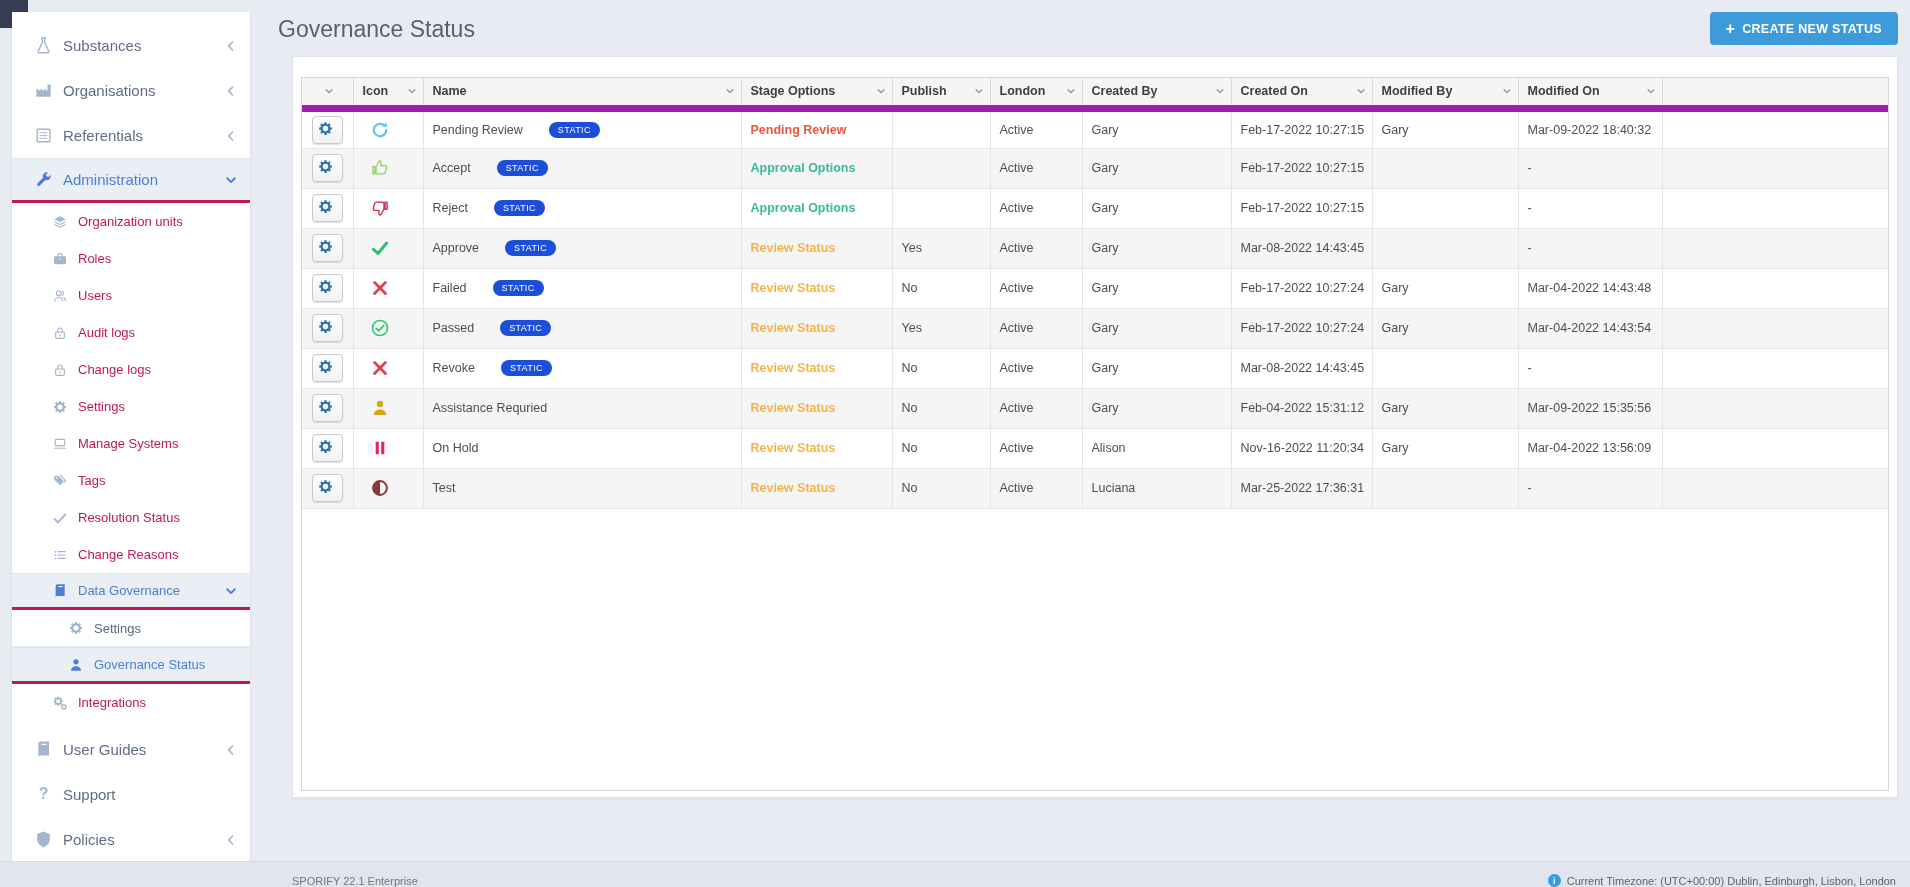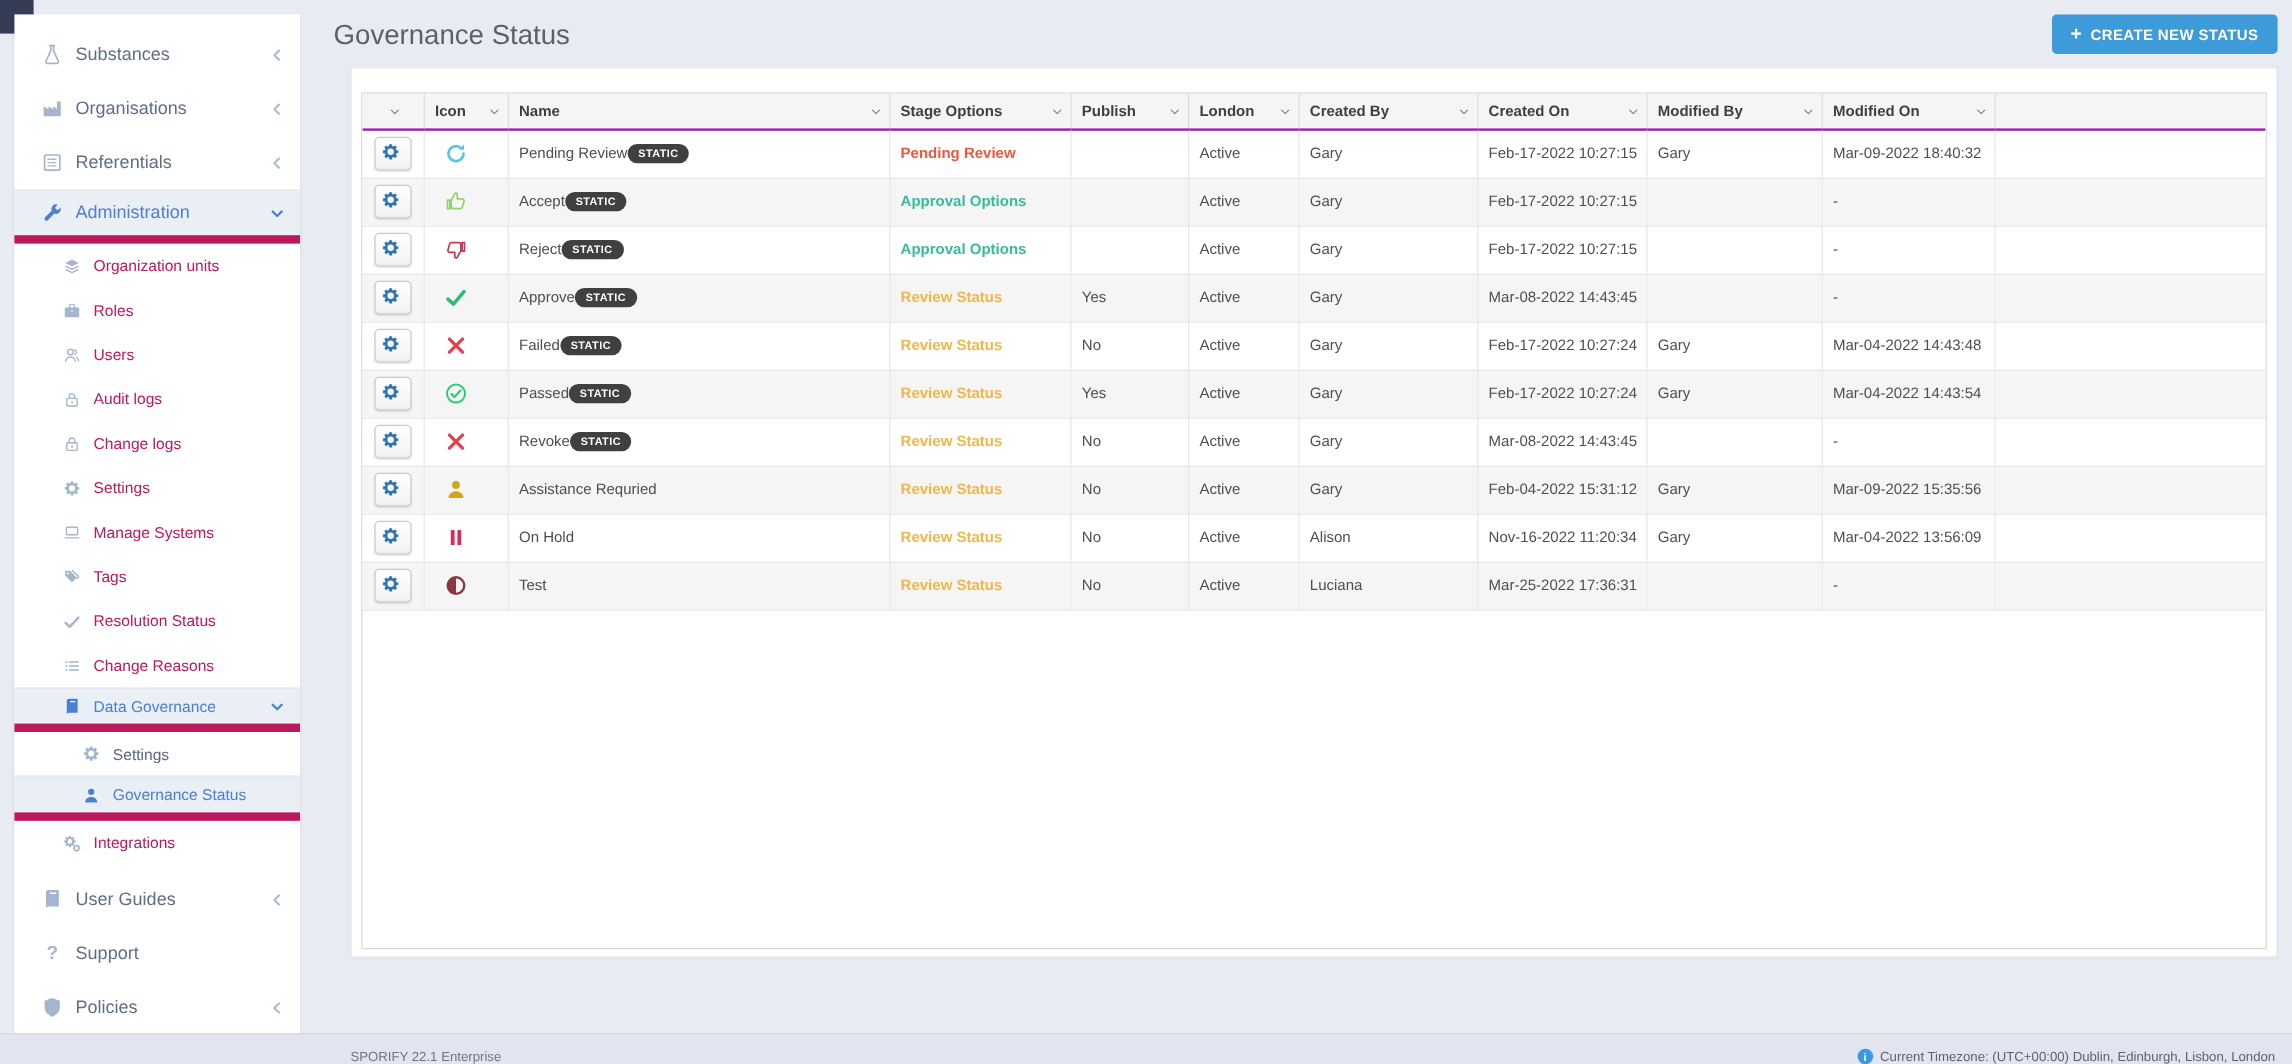--- a/index.html
+++ b/index.html
@@ -16,56 +16,56 @@
   .lvl0{height:45px;padding:0 12px 0 22px;font-size:15px;color:#5f6e85}
   .lvl1{height:37px;padding:0 12px 0 40px;font-size:13px;color:#be185d}
   .lvl2{height:37px;padding:0 12px 0 56px;font-size:13px;color:#5a6779}
   .nicon{flex:0 0 auto;display:inline-flex;margin-right:10px;color:#a3b6cd}
   .lvl0 .nicon{width:19px;height:19px}
   .lvl1 .nicon,.lvl2 .nicon{width:16px;height:16px}
   .nicon svg,.nchev svg,.thchev svg,.row-icon svg{width:100%;height:100%;display:block}
   .nlabel{flex:1;white-space:nowrap;overflow:hidden}
   .nchev{width:14px;height:14px;color:#a9bed5;display:inline-flex}
   .nav-item.active,.nav-item.active .nicon,.nav-item.active .nchev{color:#4a7fd6}
-  .nav-item.highlight{background:#eaeef5;border-top:1px solid #e1e4ec;border-bottom:7px solid #be185d}
+  .nav-item.highlight{background:#eaeef5;border-top:1px solid #e1e4ec;border-bottom:3px solid #be185d}
   [data-name="sidebar-item-dg-settings"]{border-bottom:1px solid #eceef3}
   [data-name="sidebar-item-user-guides"]{margin-top:6px}
 
   
   .main{position:absolute;left:278px;top:0;right:0;bottom:26px}
   .page-head{position:relative;height:56px}
   h1{margin:0;padding-top:16px;font-size:23px;font-weight:400;color:#59626c}
   .create-btn{position:absolute;top:12px;right:12px;height:33px;padding:0 16px;background:#3d9bd9;
       border:none;border-radius:4px;color:#fff;font-weight:700;font-size:12.5px;letter-spacing:.3px;
       font-family:inherit;display:flex;align-items:center;gap:7px;cursor:pointer}
   .create-btn .plus{font-size:16px;font-weight:700;line-height:1}
   .card{margin:0 12px 0 14px;height:742px;background:#fff;border:1px solid #e2e3e8;
         padding:8px;box-shadow:0 1px 2px rgba(0,0,0,.05)}
   .grid{margin-top:12px;height:714px;border:1px solid #d5d6da;overflow:hidden;background:#fff}
 
   table{border-collapse:collapse;width:100%;table-layout:fixed}
-  th{height:30px;background:#f5f5f6;border-right:1px solid #dcdce0;border-bottom:2px solid #a21caf;
+  th{height:30px;background:#f5f5f6;border-right:1px solid #dcdce0;border-bottom:7px solid #a21caf;
      font-size:12.5px;color:#3c4046;text-align:left;padding:0 6px 0 9px;font-weight:700}
   th.filler,td.filler{border-right:none}
   .thwrap{display:flex;align-items:center;justify-content:space-between}
   .thchev{width:10px;height:10px;color:#85868c;display:inline-flex;flex:0 0 auto}
   .th-sel .thwrap{justify-content:center}
   td{height:40px;border-right:1px solid #e6e6e9;border-bottom:1px solid #e6e6e9;font-size:12.5px;
      color:#4b4e53;padding:0 9px;overflow:hidden;white-space:nowrap;background:#fff}
   tr.alt td{background:#f5f5f6}
   td.filler{background:#fff}
   td.c-actions{text-align:center;padding:0}
   td.c-icon{padding-left:16px}
   .gear-btn{width:31px;height:28px;border:1px solid #c6c8cc;border-radius:4px;cursor:pointer;
      background:linear-gradient(#fff,#f1f1f2);box-shadow:0 1px 1px rgba(0,0,0,.12);
      display:inline-flex;align-items:center;justify-content:center;color:#2e76b3;padding:0;vertical-align:middle}
   .gear-btn svg{width:17px;height:17px}
   .row-icon{display:inline-flex;width:20px;height:20px;vertical-align:middle}
-  .badge{display:inline-block;margin-left:0;padding:3px 9px;background:#404040;color:#fff;
-     border-radius:8px;font-size:9px;font-weight:700;letter-spacing:.4px;vertical-align:1px}
+  .badge{display:inline-block;margin-left:26px;padding:3px 9px;background:#1d4ed8;color:#fff;
+     border-radius:8px;font-size:9px;font-weight:400;letter-spacing:.4px;vertical-align:1px}
   .stage{font-weight:700}
 
   footer{position:absolute;left:0;right:0;bottom:0;height:26px;background:#e2e5ef;
      border-top:1px solid #d3d8e4;display:flex;align-items:flex-end;justify-content:space-between;
      padding:0 14px 0 292px;font-size:11px;color:#6f7580}
   .tz{display:flex;align-items:center;gap:6px;color:#5d636d}
   .info{width:13px;height:13px;border-radius:50%;background:#3b99e0;color:#fff;font-size:9px;
      font-weight:700;display:inline-flex;align-items:center;justify-content:center;font-style:normal}
 </style>
 </head>

